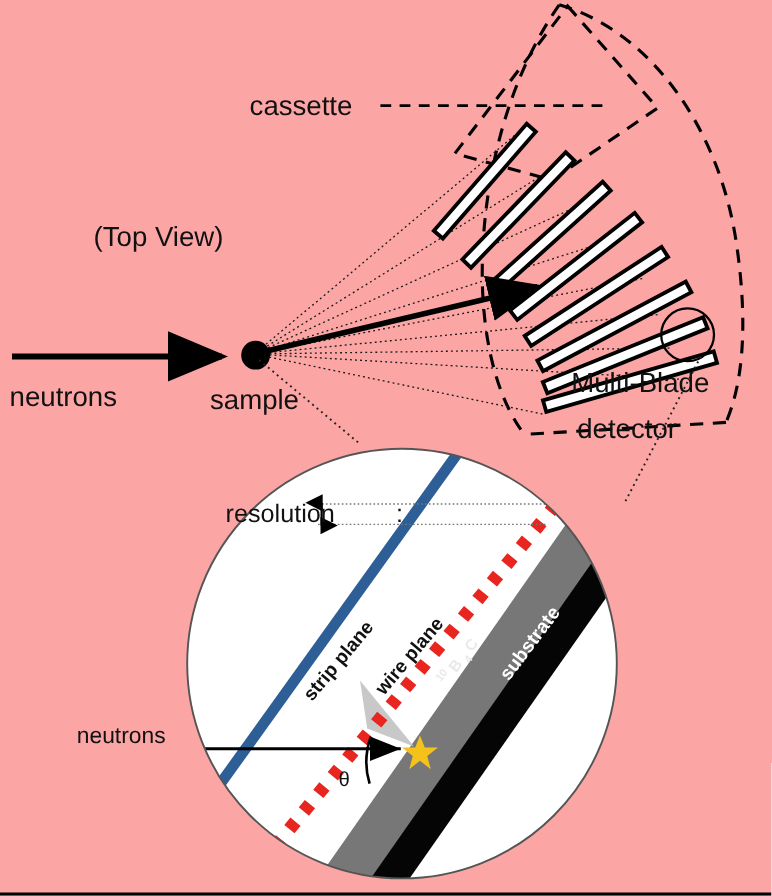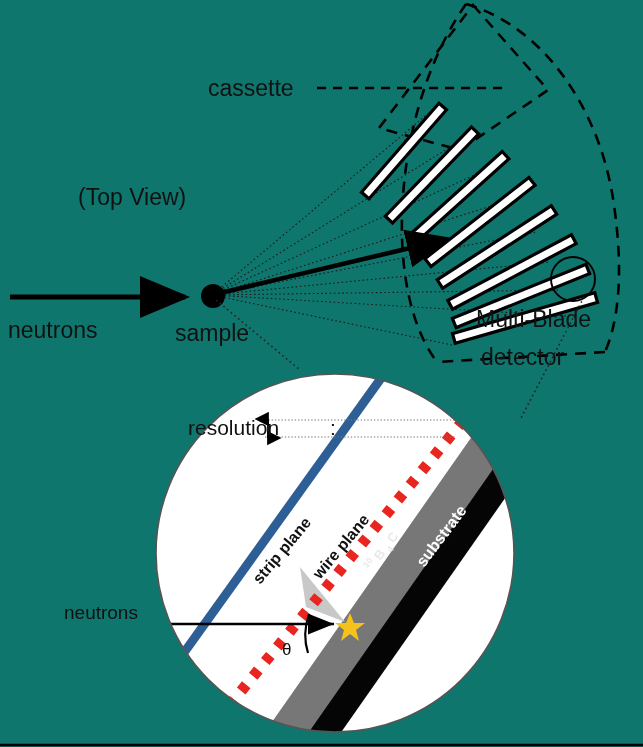--- a/index.html
+++ b/index.html
@@ -7,21 +7,21 @@
     padding: 0;
     background: #ffffff;
   }
   body {
     font-family: "Liberation Sans", sans-serif;
   }
   #figure {
     position: relative;
     width: 643px;
     height: 747px;
-    background: #0f766e;
+    background: #fca5a5;
     overflow: hidden;
   }
   #figure svg {
     position: absolute;
     left: 0;
     top: 0;
   }
   .lbl {
     font-family: "Liberation Sans", sans-serif;
     fill: #111111;

